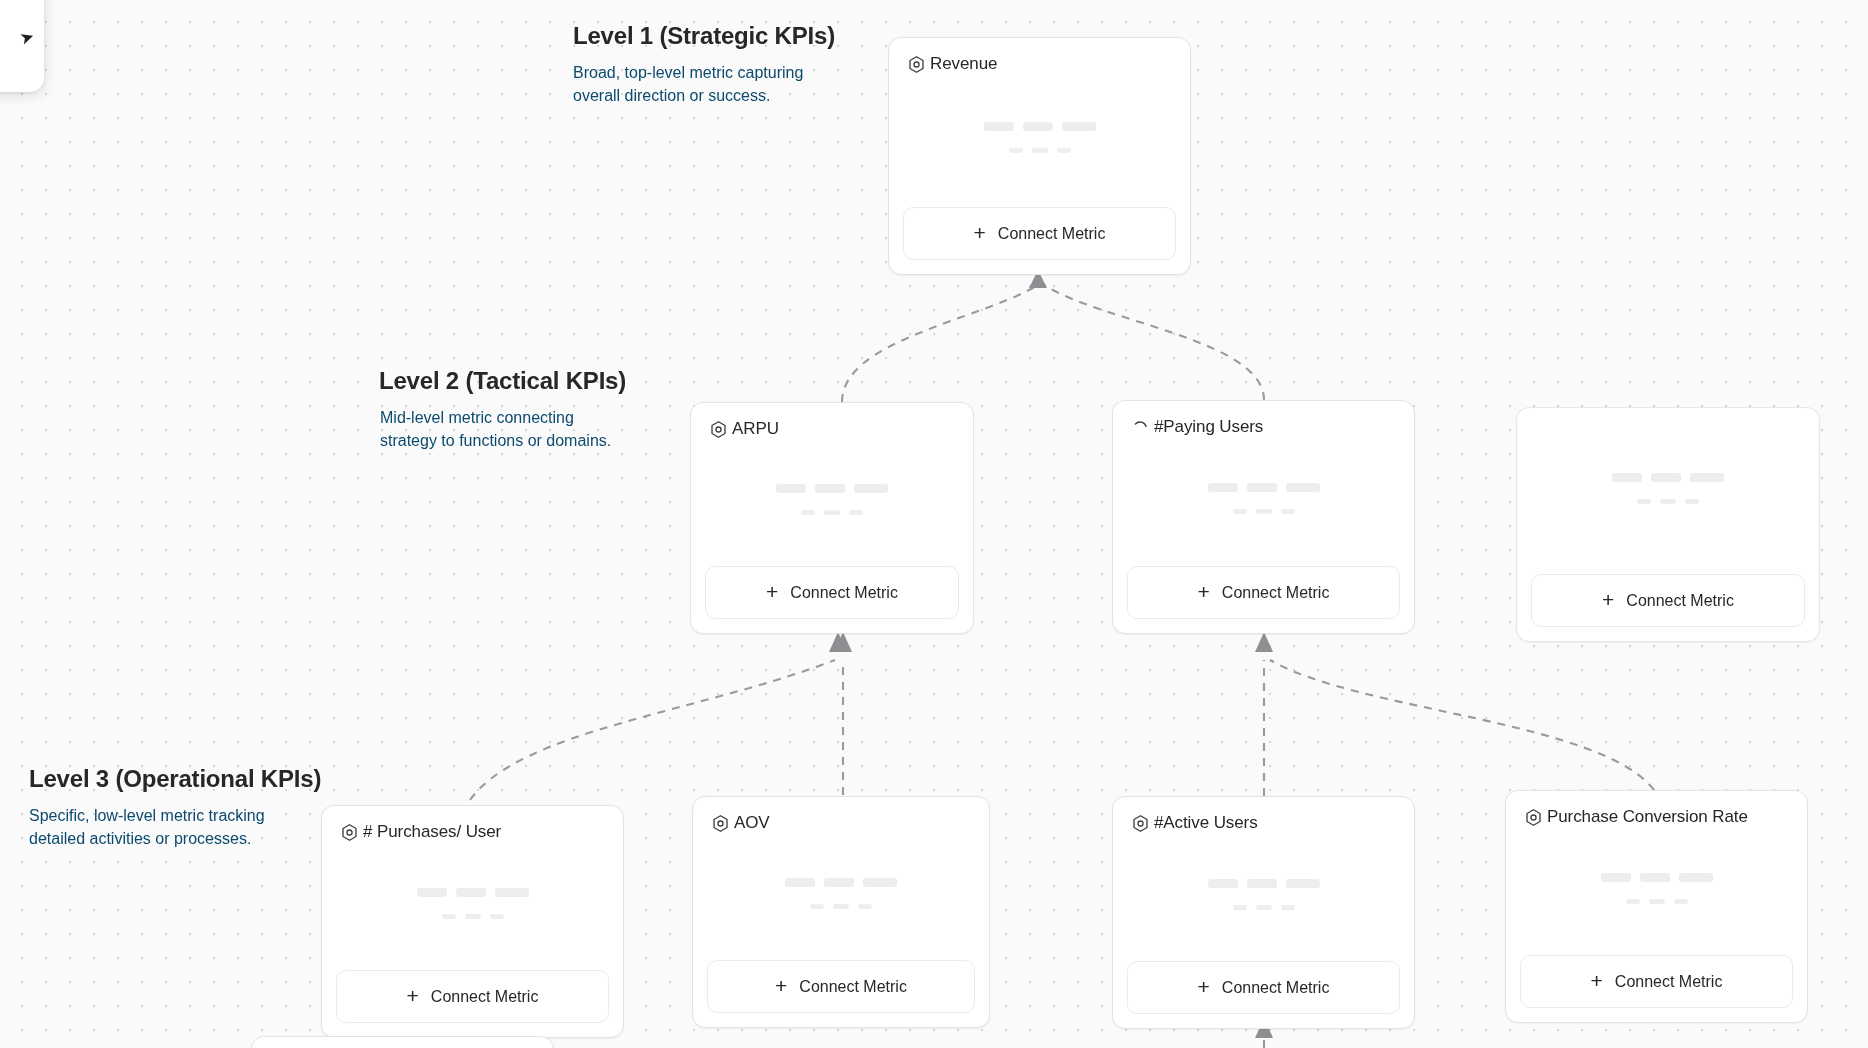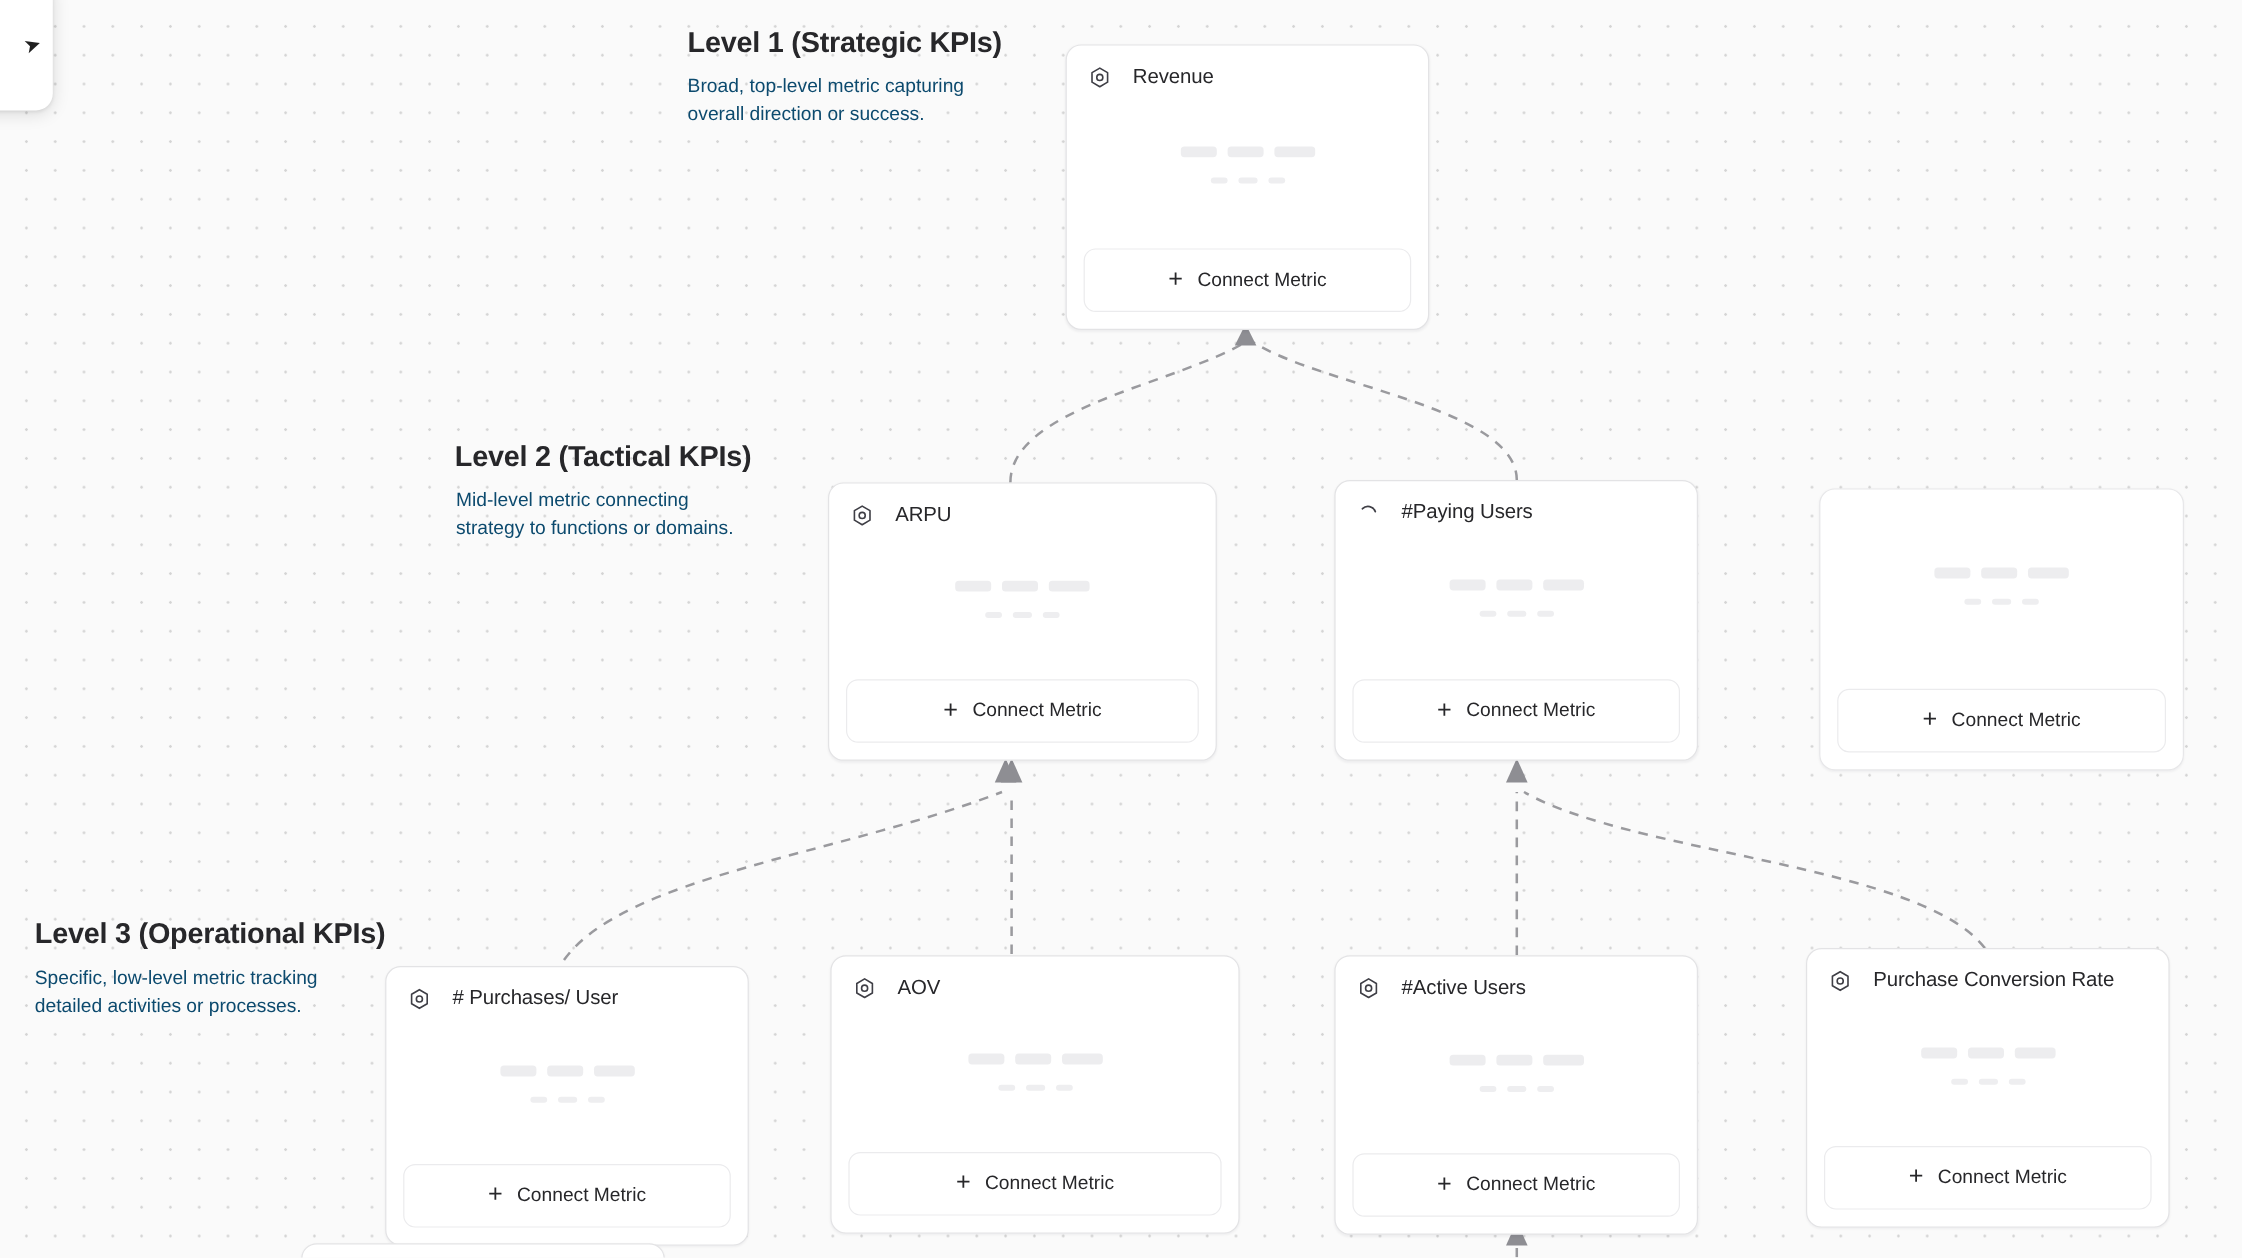--- a/index.html
+++ b/index.html
@@ -78,21 +78,21 @@
     border-radius: 13px;
     box-shadow: 0 1px 2px rgba(16,24,40,0.05);
     display: flex;
     flex-direction: column;
   }
   .metric-card.muted { border-color: #e7e7e9; }
 
   .card-head {
     display: flex;
     align-items: center;
-    gap: 18px;
+    gap: 4px;
     padding: 16px 18px 0 18px;
   }
   .card-icon { width: 19px; height: 19px; flex: 0 0 19px; display: block; }
   .card-title {
     font-size: 17px;
     font-weight: 500;
     color: #27272a;
     white-space: nowrap;
     letter-spacing: -0.1px;
   }
@@ -225,21 +225,21 @@
       <span class="sk sk-b"></span>
       <span class="sk sk-c"></span>
     </div>
   </div>
   <button class="connect-btn">
     <span class="plus">+</span>
     <span>Connect Metric</span>
   </button>
 </div>
 
-<div class="metric-card" style="left:690px; top:402px; width:324px; height:232px;">
+<div class="metric-card" style="left:690px; top:402px; width:284px; height:232px;">
   <div class="card-head">
     <svg class="card-icon" viewBox="0 0 24 24">
       <path d="M12 2.2 20.2 7v10L12 21.8 3.8 17V7z" fill="none" stroke="#3f3f46" stroke-width="1.7" stroke-linejoin="round"></path>
       <circle cx="12" cy="12" r="3.2" fill="none" stroke="#3f3f46" stroke-width="1.7"></circle>
     </svg>
     <span class="card-title">ARPU</span>
   </div>
   <div class="card-body">
     <div class="skeleton-row">
       <span class="sk sk-a"></span>
@@ -321,21 +321,21 @@
       <span class="sk sk-b"></span>
       <span class="sk sk-c"></span>
     </div>
   </div>
   <button class="connect-btn">
     <span class="plus">+</span>
     <span>Connect Metric</span>
   </button>
 </div>
 
-<div class="metric-card" style="left:692px; top:796px; width:341px; height:232px;">
+<div class="metric-card" style="left:692px; top:796px; width:298px; height:232px;">
   <div class="card-head">
     <svg class="card-icon" viewBox="0 0 24 24">
       <path d="M12 2.2 20.2 7v10L12 21.8 3.8 17V7z" fill="none" stroke="#3f3f46" stroke-width="1.7" stroke-linejoin="round"></path>
       <circle cx="12" cy="12" r="3.2" fill="none" stroke="#3f3f46" stroke-width="1.7"></circle>
     </svg>
     <span class="card-title">AOV</span>
   </div>
   <div class="card-body">
     <div class="skeleton-row">
       <span class="sk sk-a"></span>

